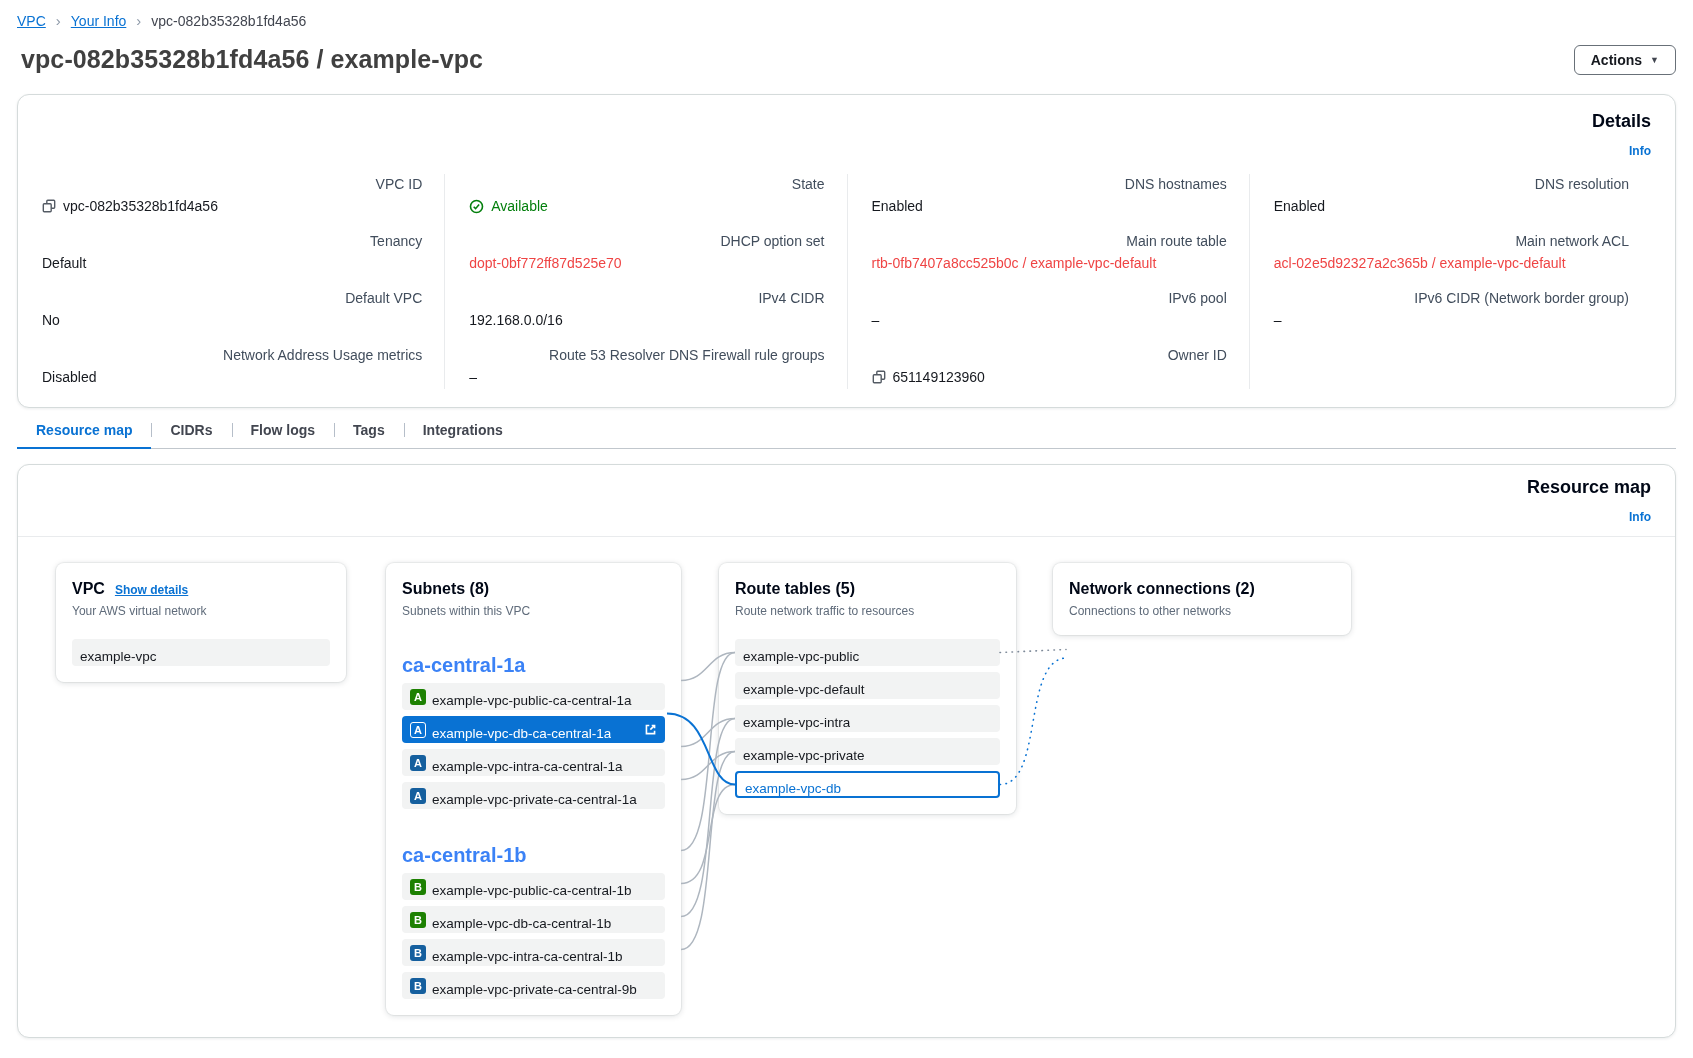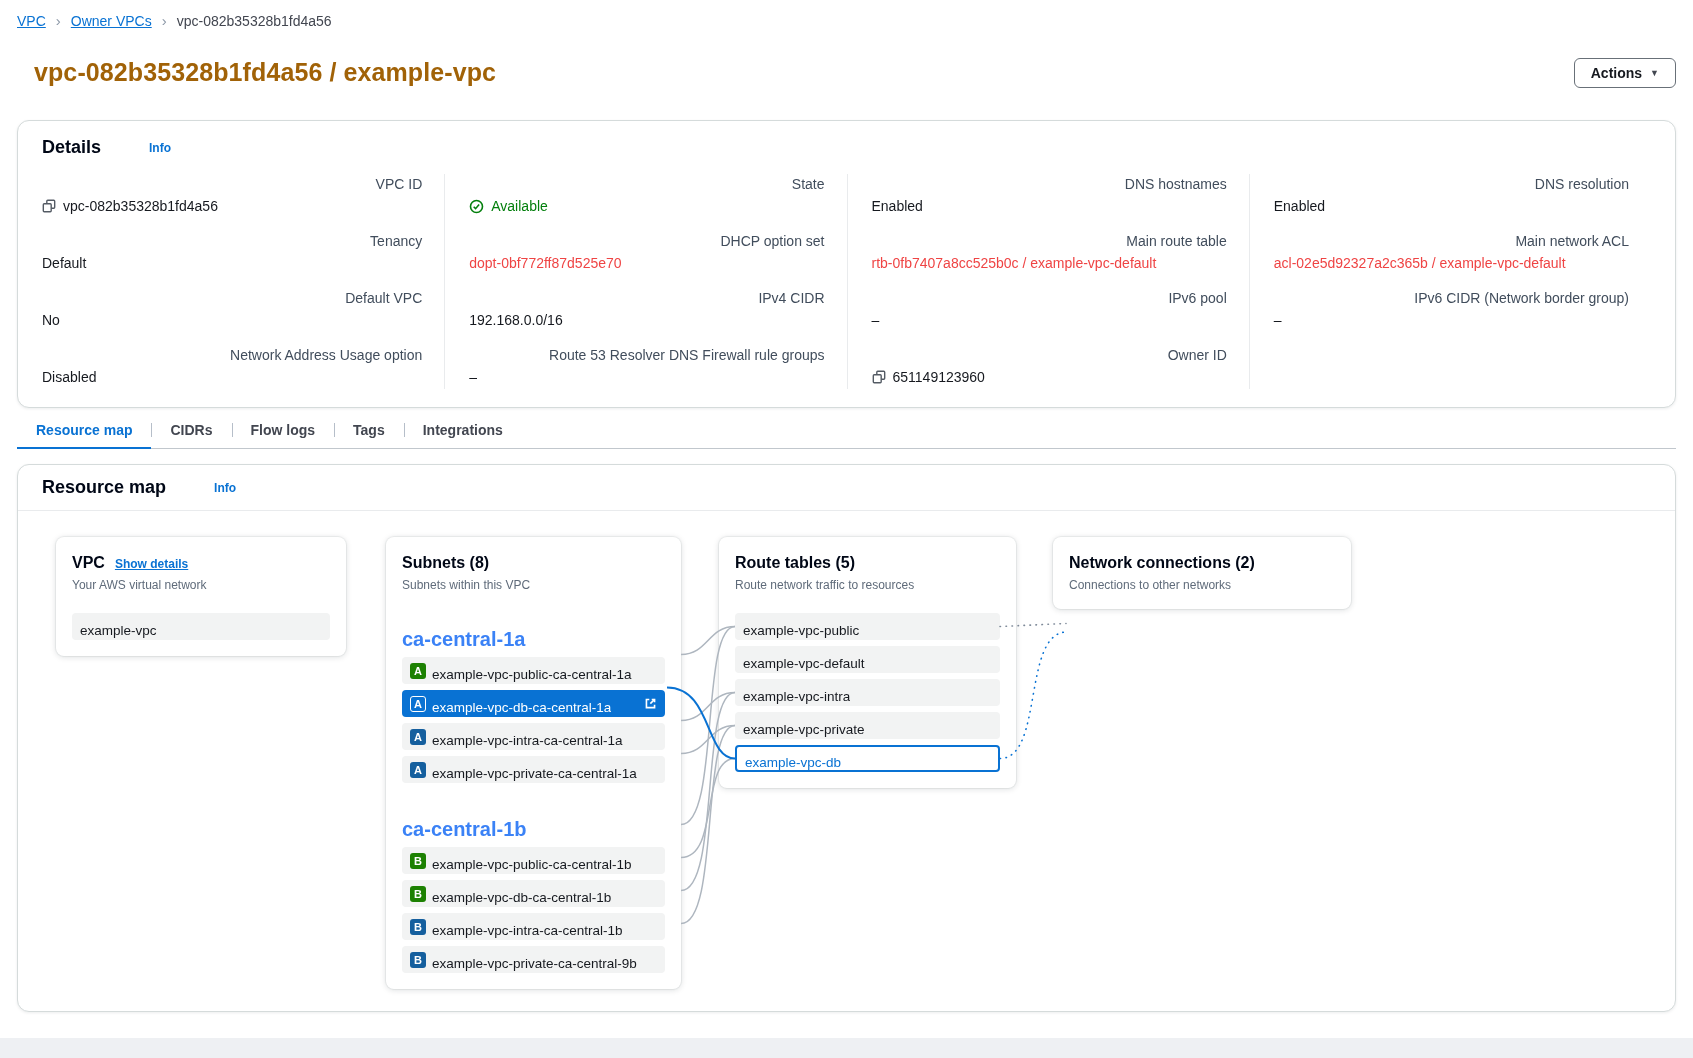--- a/index.html
+++ b/index.html
@@ -15,31 +15,31 @@
   .app { width:1693px; background:#ffffff; padding:0 17px 26px 17px; min-height:1004px; }
 
   
   .breadcrumb { display:flex; align-items:center; gap:10px; padding-top:12px; font-size:14px; }
   .breadcrumb a { color:#0972d3; text-decoration:underline; cursor:pointer; }
   .crumb-sep { color:#8d99a8; font-size:15px; }
   .crumb-current { color:#424650; }
 
   
   .page-header { display:flex; justify-content:space-between; align-items:center; margin-top:12px; margin-bottom:16px; }
-  h1.page-title { font-size:25px; font-weight:700; margin:17px; color:#a16207; letter-spacing:0.1px; }
+  h1.page-title { font-size:25px; font-weight:700; margin:4px; color:#404040; letter-spacing:0.1px; }
   .btn {
     font-family:inherit; font-size:14px; font-weight:700; color:#16191f;
     background:#ffffff; border:1px solid #687078; border-radius:6px;
     padding:6px 16px; display:flex; align-items:center; gap:8px; cursor:pointer;
   }
   .btn .caret { font-size:9px; color:#424650; }
 
   
   .card { background:#fff; border:1px solid #d5dbdb; border-radius:12px; box-shadow:0 1px 3px rgba(0,28,36,.08); }
-  .card-header { padding:16px 24px 6px 24px; display:flex; align-items:center; gap:12px; }
+  .card-header { padding:16px 24px 6px 24px; display:flex; align-items:flex-end; gap:12px;flex-direction:column; }
   .card-header h2 { font-size:18px; font-weight:700; margin:0; color:#000716; }
   .info-link { font-size:12px; color:#0972d3; font-weight:700; cursor:pointer; text-decoration:none;padding-left:36px; }
 
   
   .details-grid { display:grid; grid-template-columns:repeat(4,1fr); padding:10px 24px 18px 24px;text-align:right; }
   .details-col { padding-right:22px; }
   .details-col + .details-col { border-left:1px solid #e9ebed; padding-left:24px; }
   .field { margin-bottom:15px; }
   .field:last-child { margin-bottom:2px; }
   .field-label { color:#414d5c; line-height:20px; margin-bottom:2px; }
@@ -88,21 +88,21 @@
   .conns-col   { left:1035px; top:26px; width:298px; }
 </style>
 </head>
 <body>
 
 <div class="app">
 
   <nav class="breadcrumb">
     <a>VPC</a>
     <span class="crumb-sep">›</span>
-    <a>Owner VPCs</a>
+    <a>Your Info</a>
     <span class="crumb-sep">›</span>
     <span class="crumb-current">vpc-082b35328b1fd4a56</span>
   </nav>
 
   <header class="page-header">
     <h1 class="page-title">vpc-082b35328b1fd4a56 / example-vpc</h1>
     <button class="btn">
       <span>Actions</span>
       <span class="caret">▼</span>
     </button>
@@ -134,21 +134,21 @@
               <span>Default</span>
             </div>
         </div>
         <div class="field">
           <div class="field-label">Default VPC</div>
           <div class="field-value">
               <span>No</span>
             </div>
         </div>
         <div class="field">
-          <div class="field-label">Network Address Usage option</div>
+          <div class="field-label">Network Address Usage metrics</div>
           <div class="field-value">
               <span>Disabled</span>
             </div>
         </div>
       </div>
 
       <div class="details-col">
         <div class="field">
           <div class="field-label">State</div>
           <div class="field-value status-ok">

